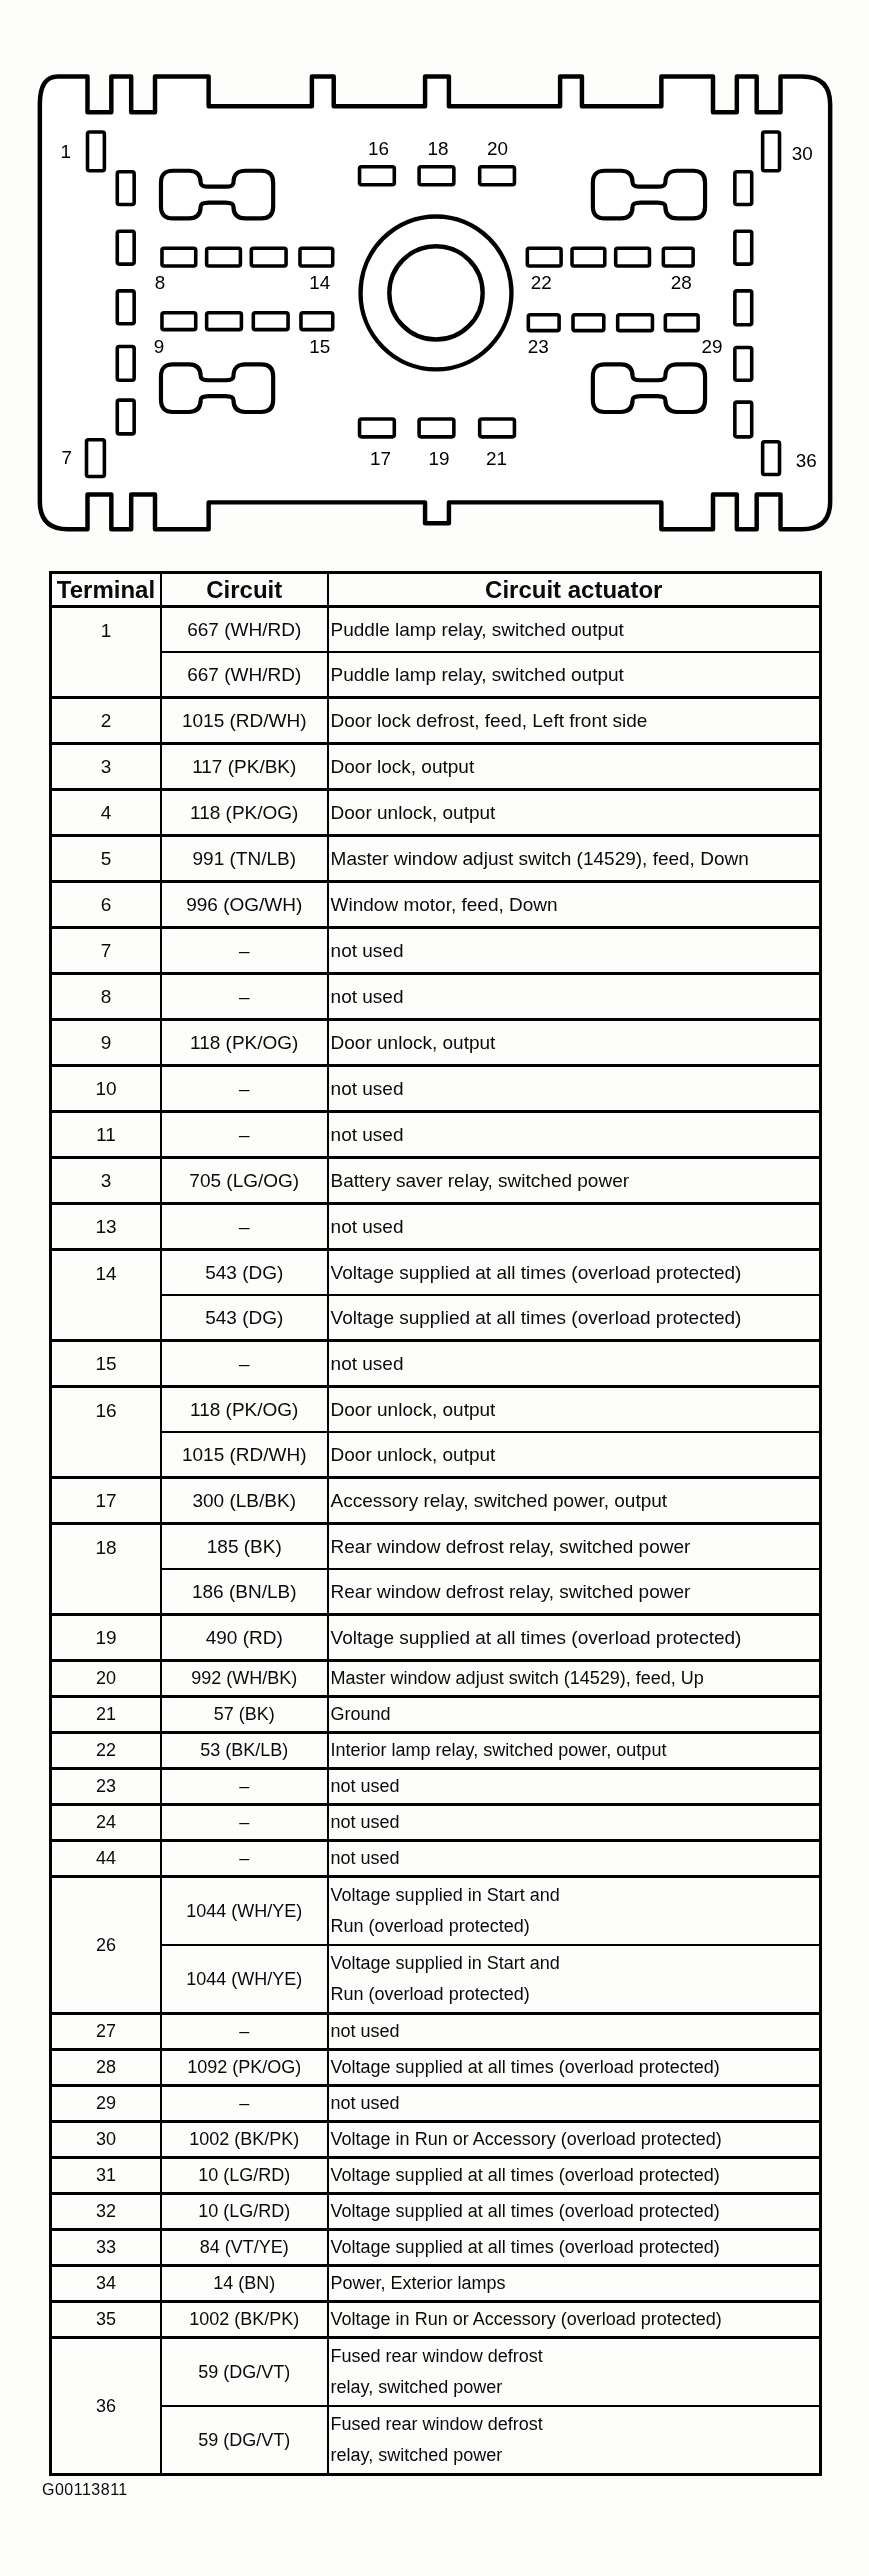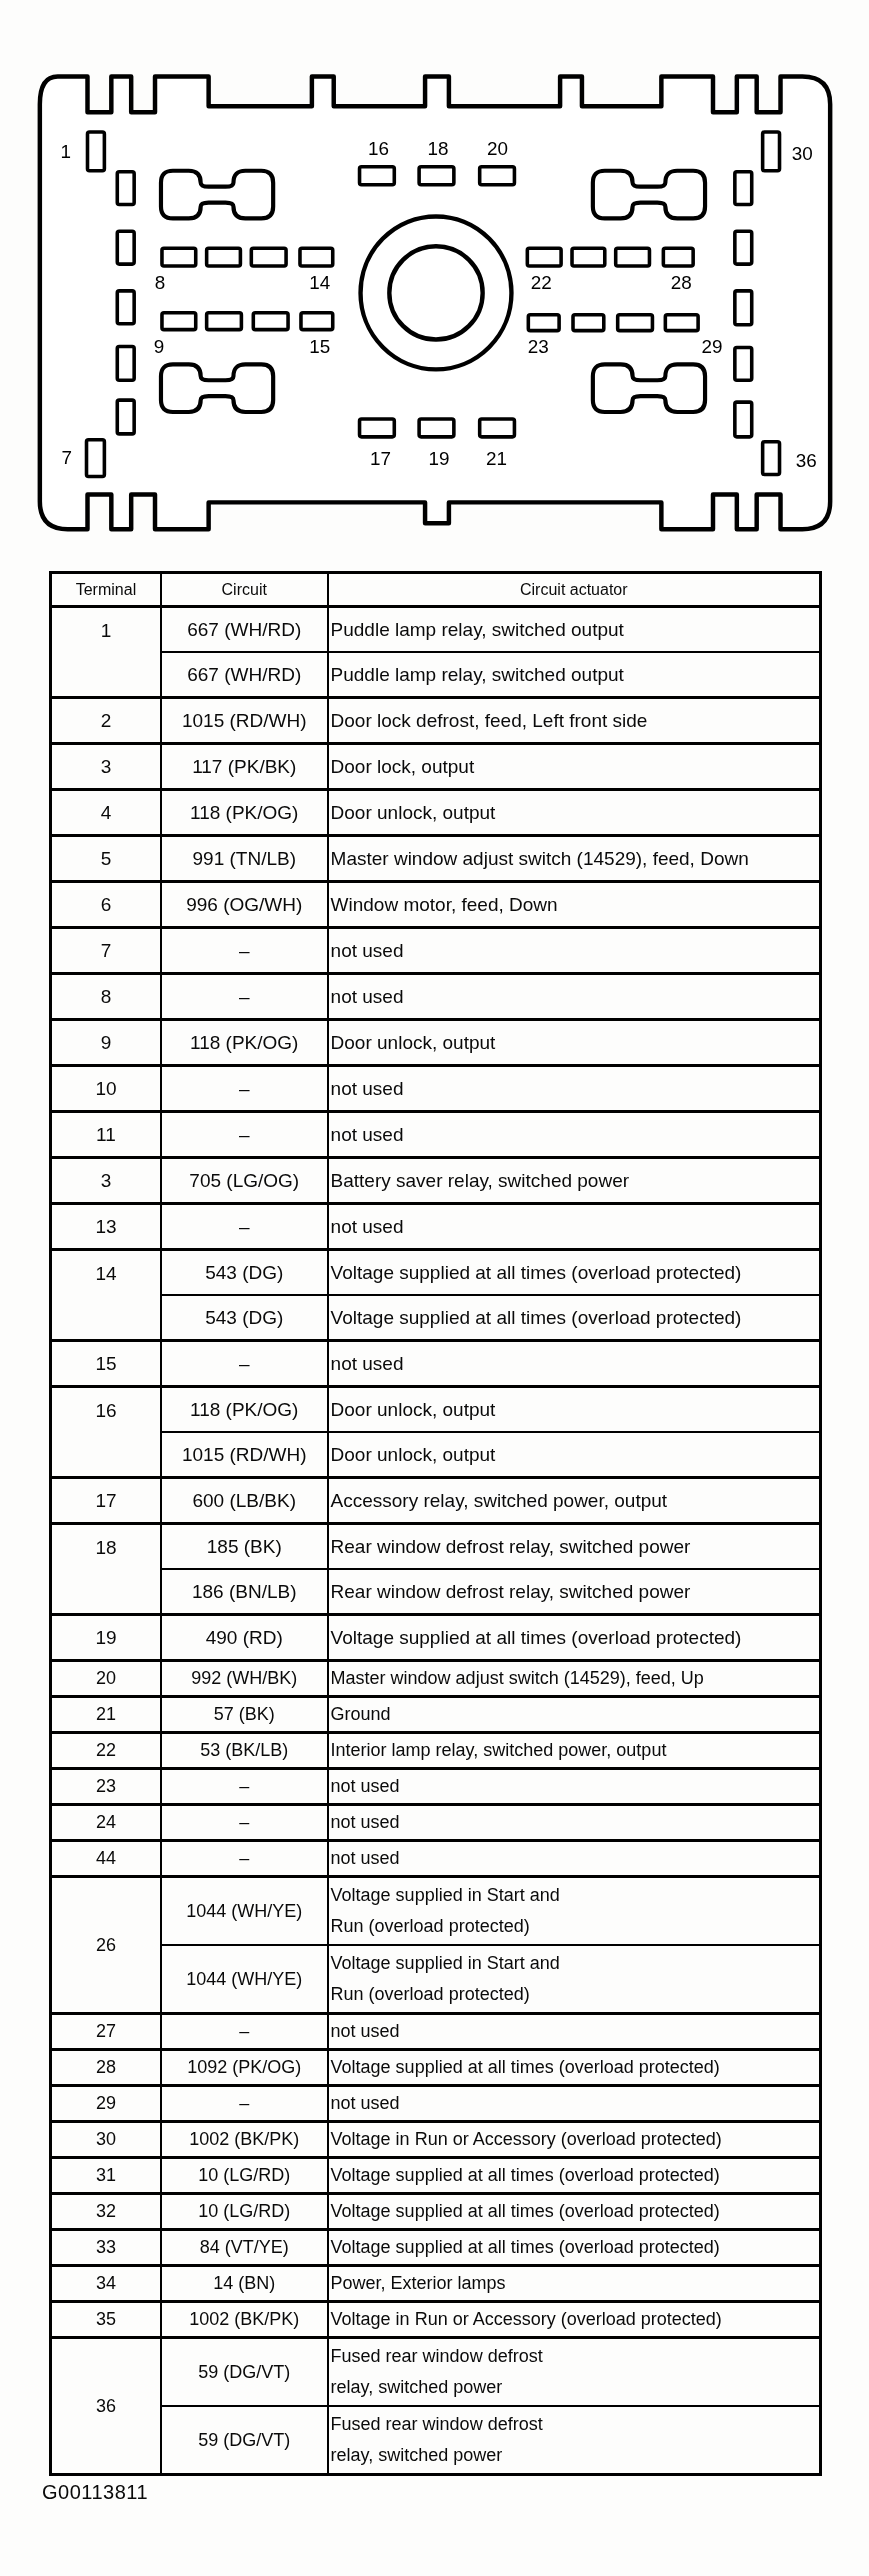--- a/index.html
+++ b/index.html
@@ -18,33 +18,33 @@
   table.pinout{
     position:absolute;left:49px;top:571px;width:773px;
     border-collapse:collapse;table-layout:fixed;
     border:3px solid #000;
   }
   table.pinout th, table.pinout td{
     border:2px solid #000;padding:0 2px;overflow:hidden;
     font-family:"Liberation Sans",sans-serif;
   }
   table.pinout thead th{
-    height:31px;font-size:16px;font-weight:normal;text-align:center;vertical-align:middle;
+    height:31px;font-size:24px;font-weight:bold;text-align:center;vertical-align:middle;
   }
   tr.gstart td{border-top:3px solid #000;}
   tr.tall td{height:43px;font-size:19px;}
   tr.short td{height:33px;font-size:18px;}
   tr.dbl td{height:66px;font-size:18px;line-height:31px;}
   td.terminal{text-align:center;vertical-align:middle;}
   td.terminal.alignfirst{vertical-align:top;line-height:45px;}
   td.circuit{text-align:center;vertical-align:middle;border-radius:18px;}
   td.func{text-align:left;padding-left:10px;vertical-align:middle;white-space:pre-line;}
   
   .caption{
-    position:absolute;left:42px;top:2481px;font-size:20px;letter-spacing:0.5px;
+    position:absolute;left:42px;top:2481px;font-size:16px;letter-spacing:0.5px;
   }
 </style>
 </head>
 <body>
 
 <div class="page">
 
   <svg class="connector-svg" width="870" height="556" viewBox="0 0 876 560" aria-hidden="true">
     <defs>
       <path id="bone" d="M 12 0 H 28 Q 40 0 40 12 Q 40 16 48 16 H 65 Q 73 16 73 12 Q 73 0 85 0 H 101 Q 113 0 113 12 V 36 Q 113 48 101 48 H 85 Q 73 48 73 36 Q 73 32 65 32 H 48 Q 40 32 40 36 Q 40 48 28 48 H 12 Q 0 48 0 36 V 12 Q 0 0 12 0 Z"></path>
@@ -252,21 +252,21 @@
           <td class="terminal alignfirst" rowspan="2">16</td>
           <td class="circuit">118 (PK/OG)</td>
           <td class="func">Door unlock, output</td>
         </tr>
         <tr class="tall">
           <td class="circuit">1015 (RD/WH)</td>
           <td class="func">Door unlock, output</td>
         </tr>
         <tr class="tall gstart">
           <td class="terminal" rowspan="1">17</td>
-          <td class="circuit">600 (LB/BK)</td>
+          <td class="circuit">300 (LB/BK)</td>
           <td class="func">Accessory relay, switched power, output</td>
         </tr>
         <tr class="tall gstart">
           <td class="terminal alignfirst" rowspan="2">18</td>
           <td class="circuit">185 (BK)</td>
           <td class="func">Rear window defrost relay, switched power</td>
         </tr>
         <tr class="tall">
           <td class="circuit">186 (BN/LB)</td>
           <td class="func">Rear window defrost relay, switched power</td>

